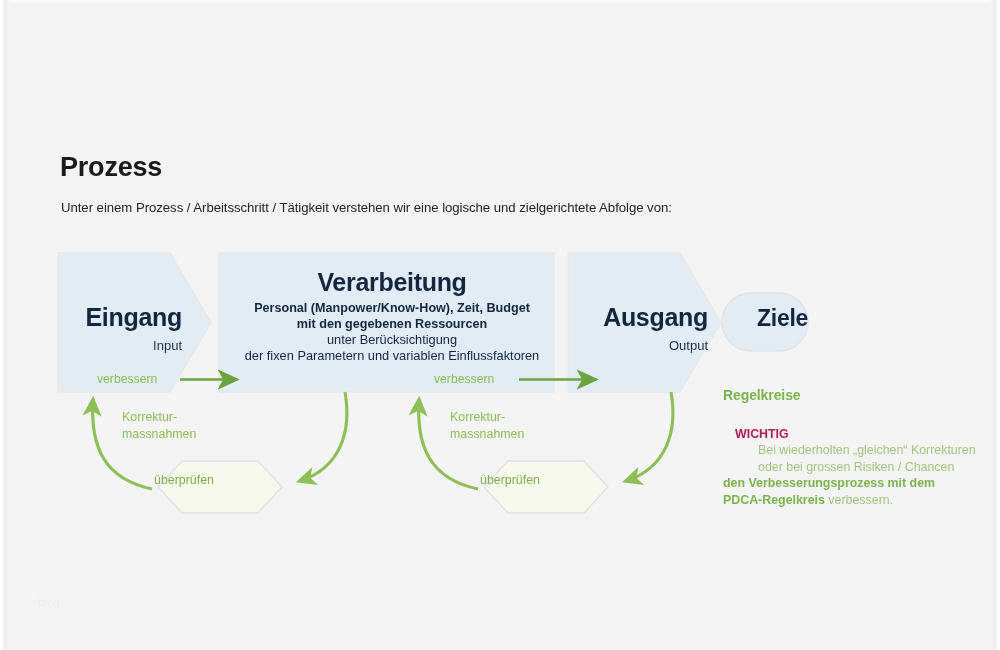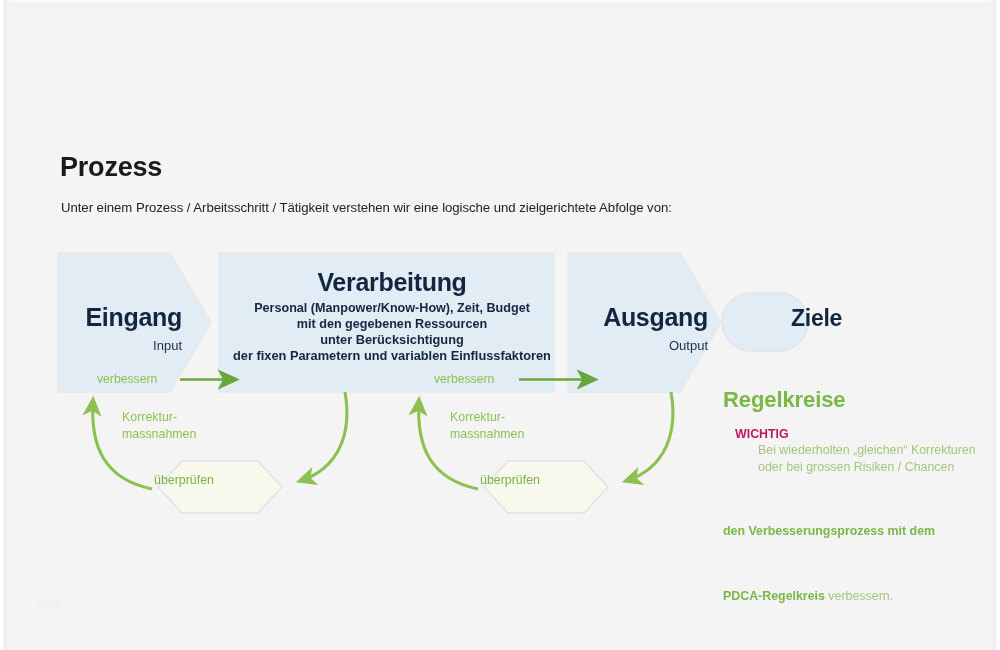--- a/index.html
+++ b/index.html
@@ -100,27 +100,27 @@
   #verarbeitung-lines {
     position: absolute;
     left: 216px; top: 301px;
     width: 352px;
     text-align: center;
     color: #12263f;
     font-size: 12.6px;
     line-height: 15.6px;
   }
   #verarbeitung-lines .b { font-weight: bold; }
-  #verarbeitung-lines .r { font-weight: bold; font-size: 12.8px; }
+  #verarbeitung-lines .r { font-weight: normal; font-size: 12.8px; }
 
   #eingang-main { left: 62px; top: 305px; width: 120px; }
   #eingang-sub  { left: 62px; top: 339px; width: 120px; }
   #ausgang-main { left: 572px; top: 305px; width: 136px; }
   #ausgang-sub  { left: 572px; top: 339px; width: 136px; }
-  #ziele-main   { left: 756px; top: 307px; width: 86px; font-size: 23px; }
+  #ziele-main   { left: 722px; top: 307px; width: 86px; font-size: 23px; }
 
   
   .green-small {
     position: absolute;
     font-size: 12.2px;
     color: #8cc152;
     font-weight: normal;
     white-space: nowrap;
   }
   #verbessern-1 { left: 97px; top: 372px; }
@@ -143,36 +143,36 @@
     text-align: left;
     white-space: nowrap;
   }
   #hex-label-1 { left: 154px; top: 473px; width: 132px; }
   #hex-label-2 { left: 480px; top: 473px; width: 132px; }
 
   
   #regelkreise-heading {
     position: absolute;
     left: 723px; top: 387px;
-    font-size: 22px;
+    font-size: 14px;
     font-weight: bold;
     color: #7ab648;
     letter-spacing: -0.1px;
   }
   #note-block {
     position: absolute;
     left: 723px; top: 426px;
     width: 262px;
     font-size: 12.4px;
     line-height: 16.4px;
     color: #9cbf6e;
   }
   #note-block .wichtig { font-weight: bold; color: #be185d; display: block; margin-left: 12px; }
   #note-block .reg     { font-weight: normal; color: #a5c57b; display: block; margin-left: 35px; }
-  #note-block .bold    { font-weight: bold; color: #7ab648; display: block; margin-top: 48px; }
+  #note-block .bold    { font-weight: bold; color: #7ab648; display: block; }
   #note-block .bold .light { font-weight: normal; color: #a5c57b; }
 
   
   #watermark {
     position: absolute;
     left: 38px; top: 596px;
     font-size: 11px;
     color: #ededed;
     letter-spacing: 0.3px;
   }

